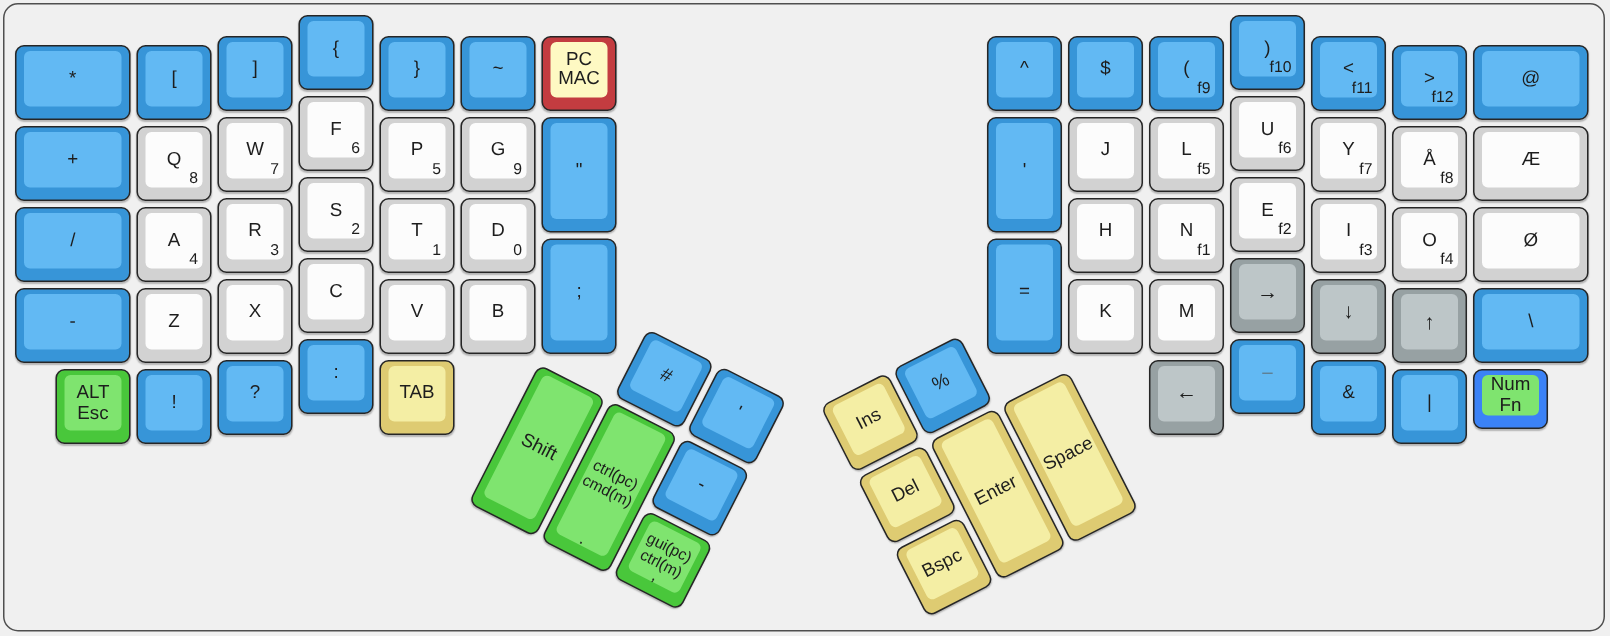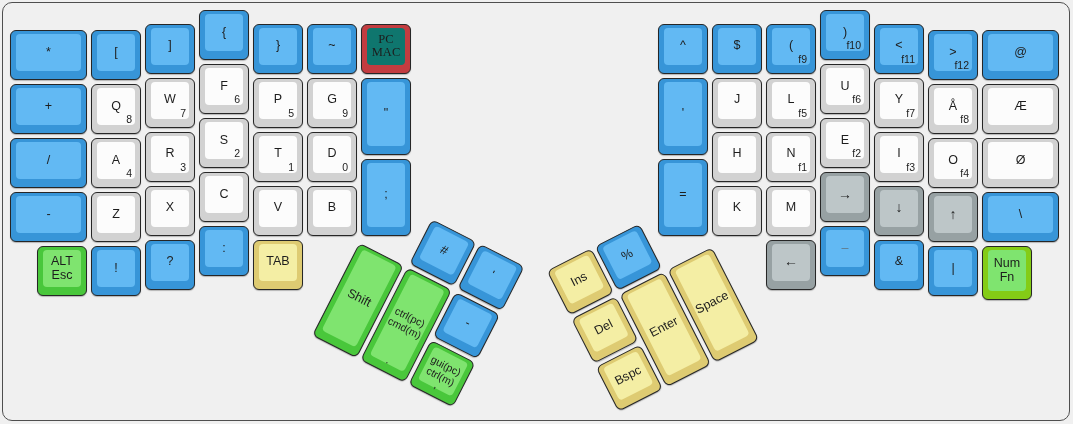--- a/index.html
+++ b/index.html
@@ -175,21 +175,21 @@
           <span class="legend">D</span>
           <span class="sublegend">0</span>
         </div>
       </div>
       <div class="key" style="left: 299px; top: 177.5px; width: 50px; height: 50px; background: rgb(210, 210, 210);">
         <div class="keytop" style="background: rgb(252, 252, 252);">
           <span class="legend">B</span>
         </div>
       </div>
       <div class="key" style="left: 353px; top: 15.5px; width: 50px; height: 50px; background: rgb(195, 60, 64);">
-        <div class="keytop" style="background: #0f766e; font-family: Liberation Serif, serif;">
+        <div class="keytop" style="background: #fef9c3;">
           <span class="legend">PC
 MAC</span>
         </div>
       </div>
       <div class="key" style="left: 353px; top: 69.5px; width: 50px; height: 77px; background: rgb(55, 149, 216);">
         <div class="keytop" style="background: rgb(98, 185, 243);">
           <span class="legend">"</span>
         </div>
       </div>
       <div class="key" style="left: 353px; top: 150.5px; width: 50px; height: 77px; background: rgb(55, 149, 216);">
@@ -359,21 +359,21 @@
       <div class="key" style="left: 974px; top: 130.25px; width: 77px; height: 50px; background: rgb(210, 210, 210);">
         <div class="keytop" style="background: rgb(252, 252, 252);">
           <span class="legend">Ø</span>
         </div>
       </div>
       <div class="key" style="left: 974px; top: 184.25px; width: 77px; height: 50px; background: rgb(55, 149, 216);">
         <div class="keytop" style="background: rgb(98, 185, 243);">
           <span class="legend">\</span>
         </div>
       </div>
-      <div class="key" style="left: 974px; top: 238.25px; width: 50px; height: 54px; background: #84cc16; padding-left: 20px;">
+      <div class="key" style="left: 974px; top: 238.25px; width: 50px; height: 40px; background: #3b82f6; padding-left: 20px;">
         <div class="keytop" style="background: rgb(127, 228, 111);">
           <span class="legend">Num
 Fn</span>
         </div>
       </div>
     </div>
     <div class="cluster" style="left: 383px; top: 192px; transform: rotate(27deg);">
       <div class="key" style="left: 56px; top: 2px; width: 50px; height: 50px; background: rgb(55, 149, 216);">
         <div class="keytop" style="background: rgb(98, 185, 243);">
           <span class="legend">#</span>

